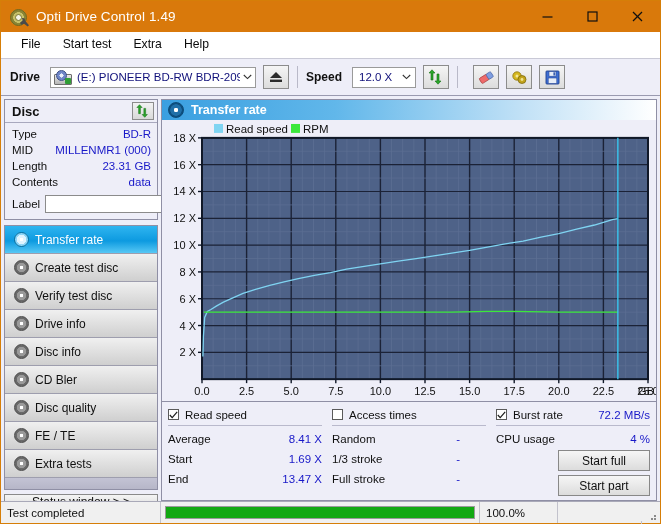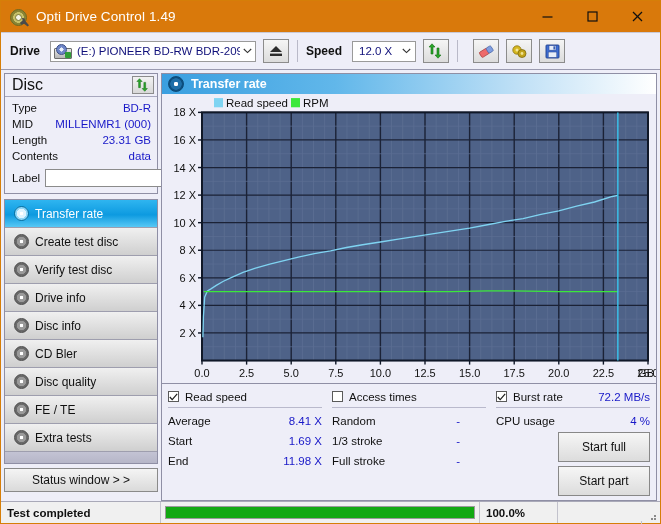--- a/index.html
+++ b/index.html
@@ -74,21 +74,21 @@
   .sep{width:1px;height:22px;background:#b9b9c8;margin:0 8px;}
   #speed-combo{width:64px;padding-left:6px;}
   
   .content{flex:1 1 auto;display:flex;background:#eeeef8;min-height:0;}
   .sidebar{width:160px;flex:0 0 auto;display:flex;flex-direction:column;padding:3px 3px 0 3px;box-sizing:border-box;}
   .disc-panel{border:1px solid #8f8fa5;background:#eeeef8;box-sizing:border-box;}
   .disc-head{
     height:22px;display:flex;align-items:center;justify-content:space-between;
     background:#eeeef8;border-bottom:1px solid #a8a8be;padding:0 3px 0 7px;
   }
-  .disc-head .t{font-weight:normal;font-size:16px;color:#111;}
+  .disc-head .t{font-weight:bold;font-size:13px;color:#111;}
   .refresh-btn{width:22px;height:18px;background:linear-gradient(#f2f2f2,#d8d8d8);border:1px solid #8c8c8c;display:flex;align-items:center;justify-content:center;box-sizing:border-box;}
   .disc-rows{padding:3px 6px 4px 7px;}
   .drow{display:flex;justify-content:space-between;align-items:center;height:16px;font-size:11.5px;}
   .drow .k{color:#101010;}
   .drow .v{color:#1818c8;}
   .label-row{display:flex;align-items:center;height:23px;margin-top:2px;}
   .label-row .k{color:#101010;font-size:11.5px;margin-right:5px;}
   .lbl-input{
     flex:1 1 auto;height:18px;background:#fff;border:1px solid #8b8b8b;box-sizing:border-box;
   }
@@ -137,29 +137,29 @@
   .chk svg{display:block;}
   .chk-row .ctext{font-size:11.5px;color:#101010;}
   .chk-row .cval{margin-left:auto;font-size:11.5px;color:#1818c8;}
   .rule{height:1px;background:#b9b9cc;margin:2px 0 3px 0;}
   .srow{display:flex;align-items:center;height:20px;font-size:11.5px;}
   .srow .k{color:#101010;}
   .srow .v{margin-left:auto;color:#1818c8;}
   .srow .v.dash{color:#1818c8;padding-right:26px;}
   .btncol{display:flex;flex-direction:column;align-items:flex-end;gap:4px;padding-top:1px;}
   .act-btn{
-    width:92px;height:30px;background:linear-gradient(#f6f6f6,#dcdcdc);border:1px solid #888;
+    width:92px;height:21px;background:linear-gradient(#f6f6f6,#dcdcdc);border:1px solid #888;
     display:flex;align-items:center;justify-content:center;font-size:12px;color:#101010;box-sizing:border-box;
   }
   
   .statusbar{
     flex:0 0 auto;height:21px;display:flex;align-items:center;background:#f0f0f0;
     border-top:1px solid #a9a9b8;font-size:11.5px;color:#101010;
   }
-  .sb-cell{display:flex;align-items:center;height:100%;padding:0 6px;box-sizing:border-box;font-weight:bold;}
+  .sb-cell{display:flex;align-items:center;height:100%;padding:0 6px;box-sizing:border-box;}
   .sb-text{width:160px;border-right:1px solid #c2c2cc;}
   .sb-prog{flex:1 1 auto;border-right:1px solid #c2c2cc;padding:0 4px;}
   .progress{height:13px;width:100%;background:#f7f7f7;border:1px solid #9a9a9a;box-sizing:border-box;}
   .progress .fill{height:100%;background:#12a812;}
   .sb-pct{width:78px;border-right:1px solid #c2c2cc;}
   .sb-time{width:84px;justify-content:flex-end;border-right:1px solid #c2c2cc;margin-top:37px;}
   .sb-grip{width:18px;display:flex;align-items:flex-end;justify-content:flex-end;padding:0 3px 2px 0;}
   .grip{width:9px;height:9px;background:
     radial-gradient(circle 1px at 7px 7px,#8a8a8a 99%,transparent) ,
     radial-gradient(circle 1px at 4px 7px,#8a8a8a 99%,transparent),
@@ -191,20 +191,26 @@
       </div>
       <div class="win-btn">
         <svg width="13" height="13" viewBox="0 0 13 13">
             <line x1="2" y1="2" x2="11" y2="11" stroke="#101010" stroke-width="1.2"></line>
             <line x1="11" y1="2" x2="2" y2="11" stroke="#101010" stroke-width="1.2"></line>
           </svg>
       </div>
     </div>
   </div>
 
+  <div class="menubar">
+    <div class="menu-item">File</div>
+    <div class="menu-item">Start test</div>
+    <div class="menu-item">Extra</div>
+    <div class="menu-item">Help</div>
+  </div>
 
   <div class="toolbar">
     <div class="tb-label">Drive</div>
     <div class="combo" id="drive-combo">
       <div class="drv-ic">
         <div class="body"></div>
           <div class="cd"></div>
           <div class="plus"></div>
       </div>
       <div class="txt">(E:)  PIONEER BD-RW  BDR-209M 1.52</div>
@@ -503,21 +509,21 @@
             <div class="srow">
               <span class="k">Average</span>
               <span class="v">8.41 X</span>
             </div>
             <div class="srow">
               <span class="k">Start</span>
               <span class="v">1.69 X</span>
             </div>
             <div class="srow">
               <span class="k">End</span>
-              <span class="v">11.98 X</span>
+              <span class="v">13.47 X</span>
             </div>
           </div>
 
           <div class="col">
             <div class="chk-row">
               <span class="chk"></span>
               <span class="ctext">Access times</span>
             </div>
             <div class="rule"></div>
             <div class="srow">

